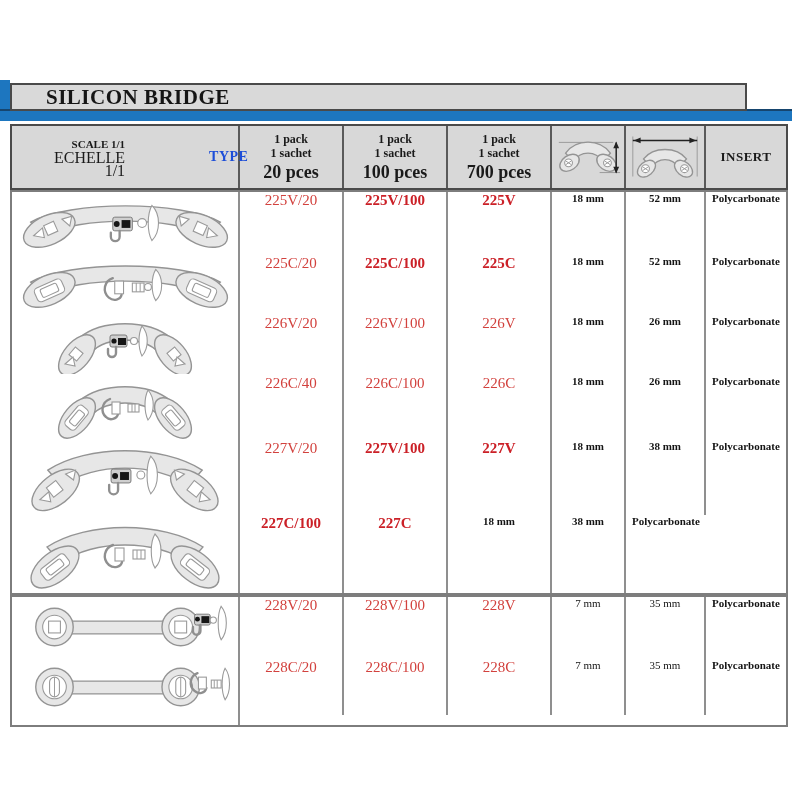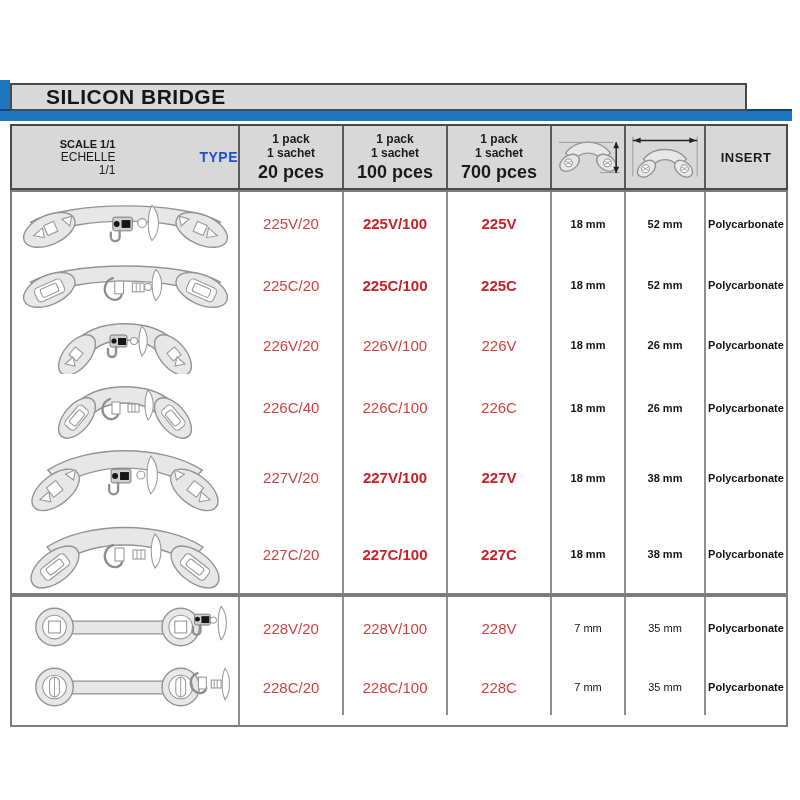--- a/index.html
+++ b/index.html
@@ -1,17 +1,17 @@
 <!DOCTYPE html>
 <html><head>
 <meta charset="utf-8">
 <style>
   html,body{margin:0;padding:0;background:#fff;}
   body{font-family:"Liberation Sans", sans-serif; -webkit-font-smoothing:antialiased;}
-  #page{position:relative;width:792px;height:800px;background:#ffffff;overflow:hidden;}
+  #page{position:relative;width:792px;height:800px;background:#ffffff;overflow:hidden;font-family:Liberation Serif, serif;}
 
   
   .blue-h{position:absolute;left:0;top:109px;width:800px;height:12px;background:#1d76bf;border-top:2px solid #16456e;box-sizing:border-box;}
   .blue-v{position:absolute;left:0;top:80px;width:10px;height:41px;background:#1d76bf;}
 
   
   .titlebar{position:absolute;left:10px;top:83px;width:737px;height:28px;box-sizing:border-box;
     background:#d9d9d9;border:2px solid #4a4a4a;display:flex;justify-content:space-between;align-items:center;
     padding:0 10px 0 34px;}
   .titlebar .t{font-size:21px;font-weight:bold;color:#151515;letter-spacing:0.5px;white-space:pre;}
@@ -20,30 +20,30 @@
   .thead{position:absolute;left:10px;top:124px;width:778px;height:66px;box-sizing:border-box;
     background:#d8d8d8;border:2px solid #4a4a4a;display:grid;
     grid-template-columns:228px 104px 104px 104px 74px 80px 80px;}
   .thead .hc{border-right:2px solid #5a5a5a;display:flex;flex-direction:column;justify-content:center;align-items:center;text-align:center;}
   .thead .hc.last{border-right:none;}
   .hc .pl{font-size:12px;font-weight:bold;color:#1a1a1a;line-height:14px;}
   .hc .qty{font-size:18px;font-weight:bold;color:#1a1a1a;margin-top:2px;}
   .hc-type{flex-direction:row !important;justify-content:flex-start !important;}
   .scale{margin-left:10px;text-align:right;}
   .scale .s1{font-size:11px;font-weight:bold;color:#1a1a1a;line-height:13px;}
-  .scale .s2{font-size:12px;color:#1a1a1a;line-height:13px;margin-left:32px;}
+  .scale .s2{font-size:16px;color:#1a1a1a;line-height:13px;margin-left:32px;}
   .type-label{font-size:14px;font-weight:bold;color:#1d4ed8;margin-left:84px;letter-spacing:0.5px;}
   .insert-label{font-size:13px;font-weight:bold;color:#1a1a1a;letter-spacing:0.5px;}
 
   
   .block{position:absolute;left:10px;width:778px;box-sizing:border-box;border:2px solid #7d7d7d;background:#fff;display:grid;
     grid-template-columns:228px 104px 104px 104px 74px 80px 80px;}
   #block1{top:190px;height:405px;grid-template-rows:63px 60px 60px 65px 75px 78px;}
   #block2{top:595px;height:132px;grid-template-rows:62px 56px 10px;}
-  .cell{border-right:2px solid #8f8f8f;display:flex;align-items:center;justify-content:center;text-align:center;}
+  .cell{border-right:2px solid #8f8f8f;display:flex;justify-content:center;text-align:center;}
   .cell.last{border-right:none;}
   .imgcol{grid-row:1 / -1;border-right:2px solid #8f8f8f;display:flex;flex-direction:column;align-items:center;justify-content:flex-start;}
   .img-row{display:flex;align-items:center;justify-content:center;width:100%;}
 
   .code{color:#d2413d;font-size:15px;}
   .code.strong{font-weight:bold;color:#cb2027;}
   .mm{font-size:11px;color:#141414;}
   #block1 .mm{font-weight:bold;}
   #block2 .mm{font-weight:normal;font-size:11px;}
   .insert{font-size:11px;font-weight:bold;color:#141414;}
@@ -332,23 +332,20 @@
         <span class="mm">18 mm</span>
       </div>
     <div class="cell">
         <span class="mm">38 mm</span>
       </div>
     <div class="cell last">
         <span class="insert">Polycarbonate</span>
       </div>
 
     <div class="cell">
-        <span class="code">227C/20</span>
-      </div>
-    <div class="cell">
         <span class="code strong">227C/100</span>
       </div>
     <div class="cell">
         <span class="code strong">227C</span>
       </div>
     <div class="cell">
         <span class="mm">18 mm</span>
       </div>
     <div class="cell">
         <span class="mm">38 mm</span>

